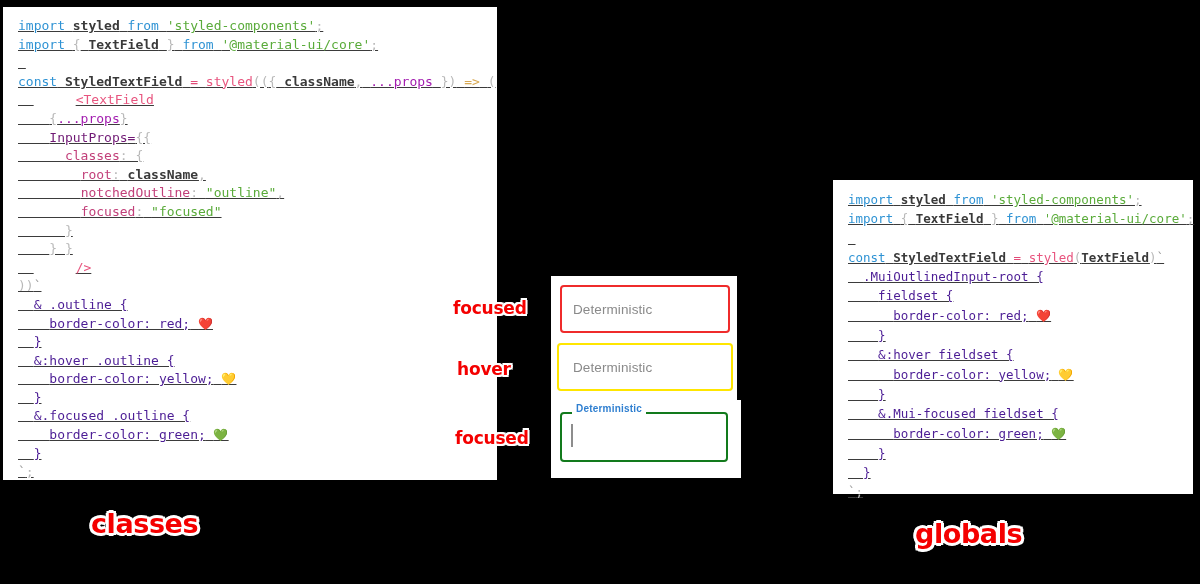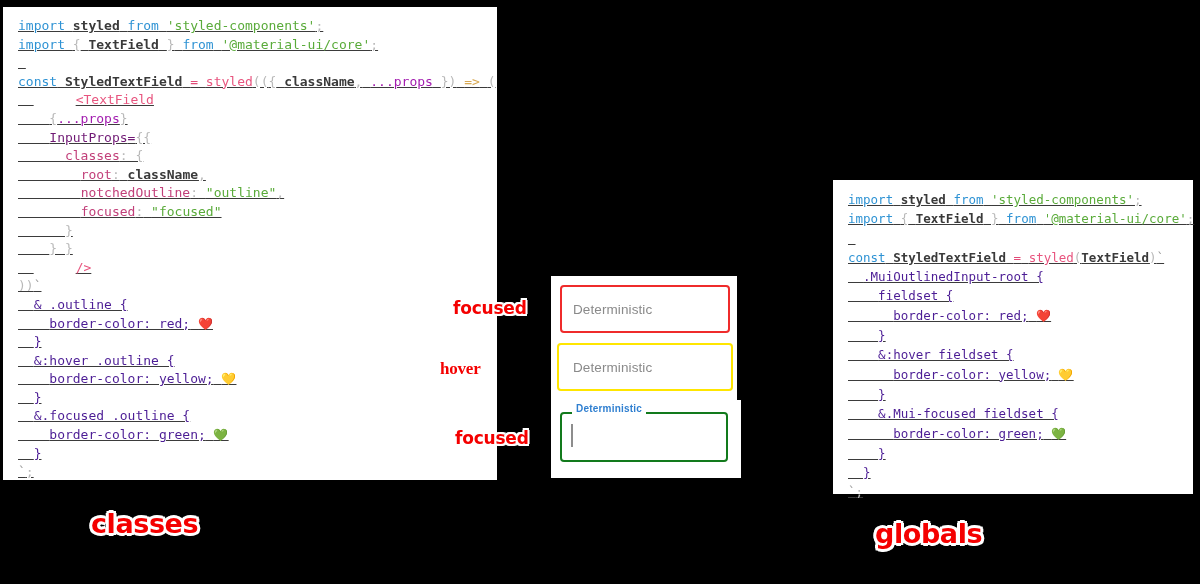--- a/index.html
+++ b/index.html
@@ -71,34 +71,34 @@
   .annot{
     position:absolute;
     font-family:"DejaVu Sans","Liberation Sans",sans-serif;
     font-weight:bold;color:#f40000;font-size:17px;letter-spacing:-.2px;
     text-shadow:
       -1.6px -1.6px 0 #fff, 1.6px -1.6px 0 #fff,
       -1.6px  1.6px 0 #fff, 1.6px  1.6px 0 #fff,
        0 -2px 0 #fff, 0 2px 0 #fff, -2px 0 0 #fff, 2px 0 0 #fff;
   }
   #annot-default{left:453px;top:298px;}
-  #annot-hover{left:440px;top:359px;font-family:Liberation Serif, serif;}
+  #annot-hover{left:457px;top:359px;}
   #annot-focused{left:455px;top:428px;}
 
   .caption{
     position:absolute;
     font-family:"DejaVu Sans","Liberation Sans",sans-serif;
     font-weight:bold;color:#f40000;font-size:27px;letter-spacing:-.4px;
     text-shadow:
       -2.4px -2.4px 0 #fff, 2.4px -2.4px 0 #fff,
       -2.4px  2.4px 0 #fff, 2.4px  2.4px 0 #fff,
        0 -3px 0 #fff, 0 3px 0 #fff, -3px 0 0 #fff, 3px 0 0 #fff;
   }
   #caption-classes{left:91px;top:508px;}
-  #caption-globals{left:875px;top:518px;}
+  #caption-globals{left:915px;top:518px;}
 
   .emoji{font-family:"DejaVu Sans",sans-serif;font-size:12px;}
 </style>
 </head>
 <body>
 
 <div class="panel" id="panel-classes">
   <div class="code" id="code-classes"><span class="ln"><span class="kw">import</span> <span class="id">styled</span> <span class="kw">from</span> <span class="str">'styled-components'</span><span class="punct">;</span></span><span class="ln"><span class="kw">import</span> <span class="punct">{</span> <span class="id">TextField</span> <span class="punct">}</span> <span class="kw">from</span> <span class="str">'@material-ui/core'</span><span class="punct">;</span></span><span class="ln"> </span><span class="ln"><span class="kw">const</span> <span class="id">StyledTextField</span> <span class="op">=</span> <span class="fn">styled</span><span class="punct">((</span><span class="punct">{</span> <span class="id">className</span><span class="punct">,</span> <span class="var">...props</span> <span class="punct">})</span> <span class="arrow">=&gt;</span> <span class="punct">(</span></span><span class="ln">  <span class="tag">&lt;TextField</span></span><span class="ln">    <span class="punct">{</span><span class="var">...props</span><span class="punct">}</span></span><span class="ln">    <span class="prop">InputProps</span><span class="prop">=</span><span class="punct">{{</span></span><span class="ln">      <span class="key">classes</span><span class="punct">: {</span></span><span class="ln">        <span class="key">root</span><span class="punct">:</span> <span class="id">className</span><span class="punct">,</span></span><span class="ln">        <span class="key">notchedOutline</span><span class="punct">:</span> <span class="str">"outline"</span><span class="punct">,</span></span><span class="ln">        <span class="key">focused</span><span class="punct">:</span> <span class="str">"focused"</span></span><span class="ln">      <span class="punct">}</span></span><span class="ln">    <span class="punct">} }</span></span><span class="ln">  <span class="tag">/&gt;</span></span><span class="ln"><span class="punct">))</span><span class="tick">`</span></span><span class="ln">  <span class="css">&amp; .outline {</span></span><span class="ln">    <span class="css">border-color: red;</span> <span class="emoji">❤️</span></span><span class="ln">  <span class="css">}</span></span><span class="ln">  <span class="css">&amp;:hover .outline {</span></span><span class="ln">    <span class="css">border-color: yellow;</span> <span class="emoji">💛</span></span><span class="ln">  <span class="css">}</span></span><span class="ln">  <span class="css">&amp;.focused .outline {</span></span><span class="ln">    <span class="css">border-color: green;</span> <span class="emoji">💚</span></span><span class="ln">  <span class="css">}</span></span><span class="ln"><span class="tick">`</span><span class="punct">;</span></span></div>
 </div>
 

